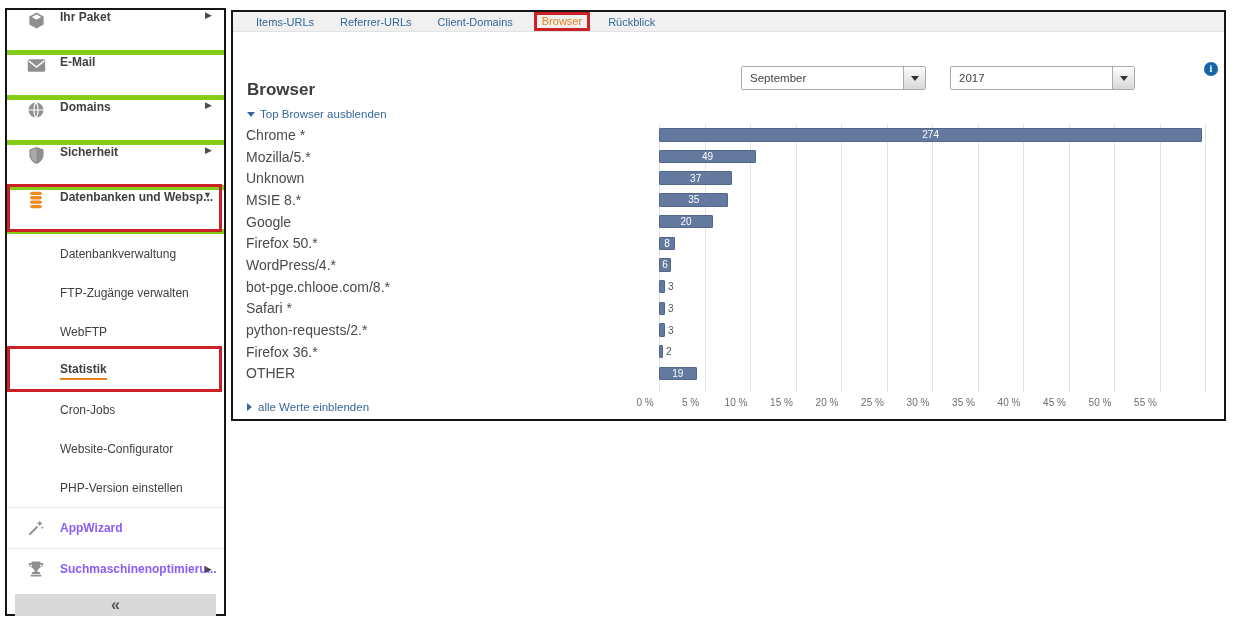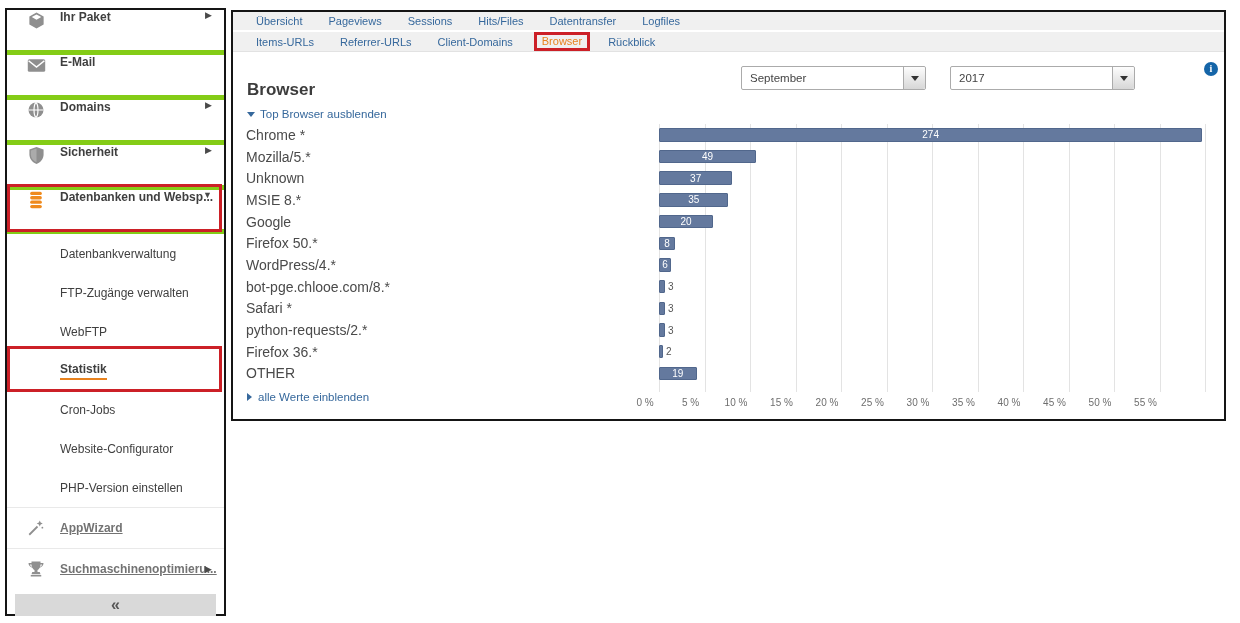--- a/index.html
+++ b/index.html
@@ -14,21 +14,21 @@
   .side-row .ic { width:22px; height:20px; display:flex; align-items:center; justify-content:center; flex:0 0 22px; }
   .side-row .lbl { margin-left:13px; font-size:12px; font-weight:bold; color:#3f3f3f; white-space:nowrap; }
   .side-row .chev { position:absolute; right:12px; font-size:9px; color:#4a4a4a; }
   .side-row.db { height:44px; }
   .sub-row { display:flex; align-items:center; height:39px; padding-left:53px;
              font-size:12px; color:#3f3f3f; cursor:pointer; white-space:nowrap; }
   .sub-row .stat { font-weight:bold; border-bottom:2px solid #e8821e; padding-bottom:2px; }
   .bottom-row { display:flex; align-items:center; height:41px; padding-left:18px;
                 border-top:1px solid #e9e9e9; position:relative; cursor:pointer; }
   .bottom-row .ic { width:22px; height:20px; display:flex; align-items:center; justify-content:center; flex:0 0 22px; }
-  .bottom-row .lbl { margin-left:13px; font-size:12px; font-weight:bold; color:#737373; white-space:nowrap;text-decoration:underline; }
+  .bottom-row .lbl { margin-left:13px; font-size:12px; font-weight:bold; color:#8b5cf6; white-space:nowrap; }
   .bottom-row .chev { position:absolute; right:12px; font-size:9px; color:#4a4a4a; }
   .collapse-bar { margin:5px 8px 0 8px; height:22px; background:#d9d9d9; text-align:center;
                   line-height:21px; font-size:16px; font-weight:bold; color:#555; cursor:pointer; }
   .red-box-overlay { position:absolute; border:3px solid #cc2027; pointer-events:none; z-index:5; }
   .rb-datenbanken { left:0px; top:174px; width:215px; height:48px; }
   .rb-statistik  { left:0px; top:336px; width:215px; height:46px; }
 
   
   .content { position:absolute; left:231px; top:10px; width:995px; height:411px;
              border:2px solid #151515; background:#fff; }
@@ -51,21 +51,21 @@
             border-radius:0 2px 2px 0; display:flex; align-items:center; justify-content:center; }
   .dd-btn .tri { width:0; height:0; border-left:4px solid transparent; border-right:4px solid transparent;
                  border-top:5px solid #333; }
   .info-dot { position:absolute; left:971px; top:50px; width:14px; height:14px; border-radius:50%;
               background:#1565a8; color:#fff; font-size:10px; font-weight:bold;
               font-family:"Liberation Serif",serif; text-align:center; line-height:14px; cursor:pointer; }
 
   .toggle-link { position:absolute; left:14px; top:96px; font-size:11.5px; color:#36689c; cursor:pointer; }
   .toggle-link .tri-down { display:inline-block; width:0; height:0; border-left:4px solid transparent;
               border-right:4px solid transparent; border-top:5px solid #36689c; margin-right:5px; position:relative; top:-1px;}
-  .bottom-link { position:absolute; left:14px; bottom:16px; font-size:11.5px; color:#36689c; cursor:pointer; }
+  .bottom-link { position:absolute; left:14px; bottom:6px; font-size:11.5px; color:#36689c; cursor:pointer; }
   .bottom-link .tri-right { display:inline-block; width:0; height:0; border-top:4px solid transparent;
               border-bottom:4px solid transparent; border-left:5px solid #36689c; margin-right:6px; }
 
   
   .chart { position:absolute; left:13px; top:112px; width:972px; height:292px; }
   .grid-layer { position:absolute; left:0; top:0; width:100%; height:268px; }
   .gridline { position:absolute; top:0; bottom:0; width:1px; background:#e3e3e3; }
   .chart-rows { position:relative; z-index:1; }
   .chart-row { height:21.7px; display:flex; align-items:center; }
   .chart-cat { width:413px; flex:0 0 413px; font-size:14px; color:#4a4a4a; white-space:nowrap; }
@@ -185,28 +185,20 @@
   </div>
 
   <div class="collapse-bar">«</div>
 
   <div class="red-box-overlay rb-datenbanken"></div>
   <div class="red-box-overlay rb-statistik"></div>
 </nav>
 
 <section class="content">
 
-  <div class="tabrow tabrow1">
-    <a class="tab">Übersicht</a>
-    <a class="tab">Pageviews</a>
-    <a class="tab">Sessions</a>
-    <a class="tab">Hits/Files</a>
-    <a class="tab">Datentransfer</a>
-    <a class="tab">Logfiles</a>
-  </div>
 
   <div class="tabrow tabrow2">
     <a class="tab">Items-URLs</a>
     <a class="tab">Referrer-URLs</a>
     <a class="tab">Client-Domains</a>
     <span class="tab-active-wrap">
       <a class="tab tab-active">Browser</a>
     </span>
     <a class="tab">Rückblick</a>
   </div>

